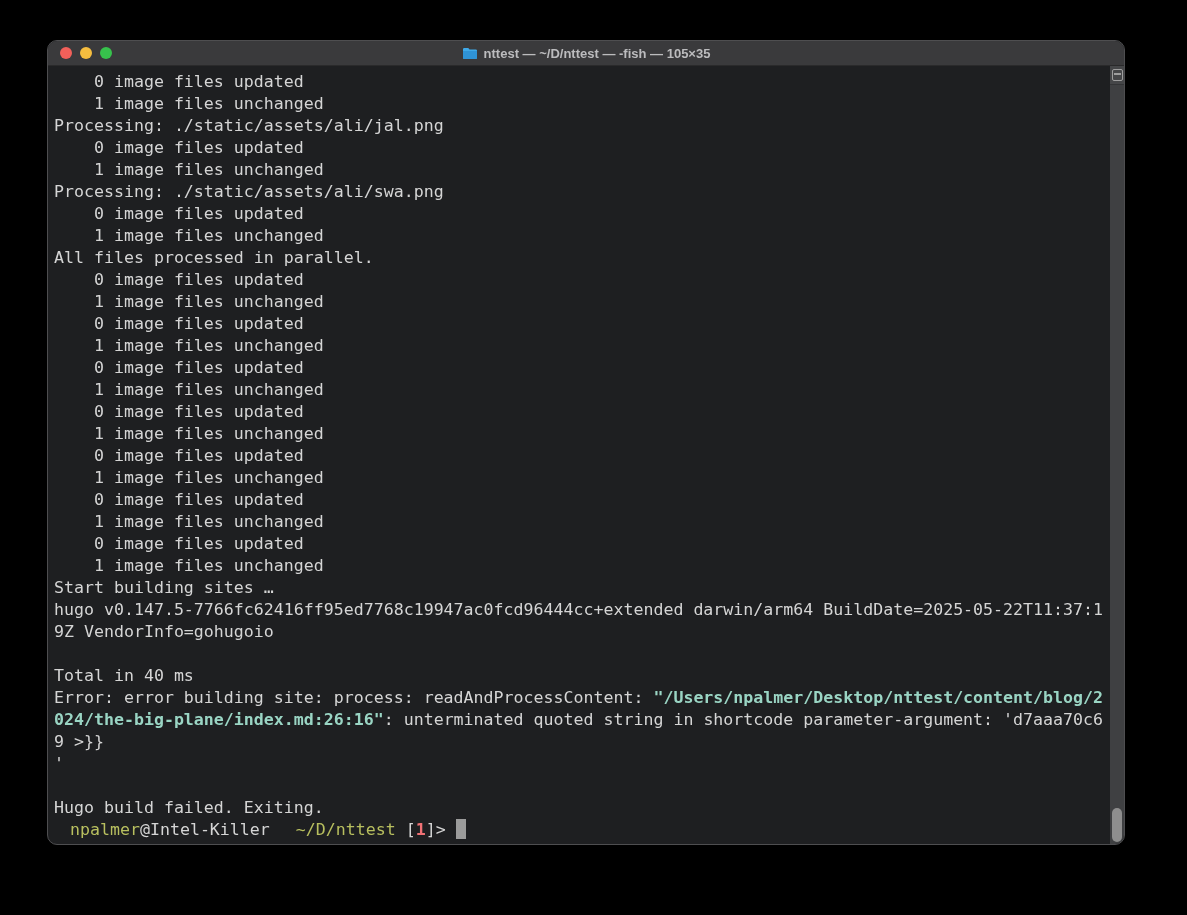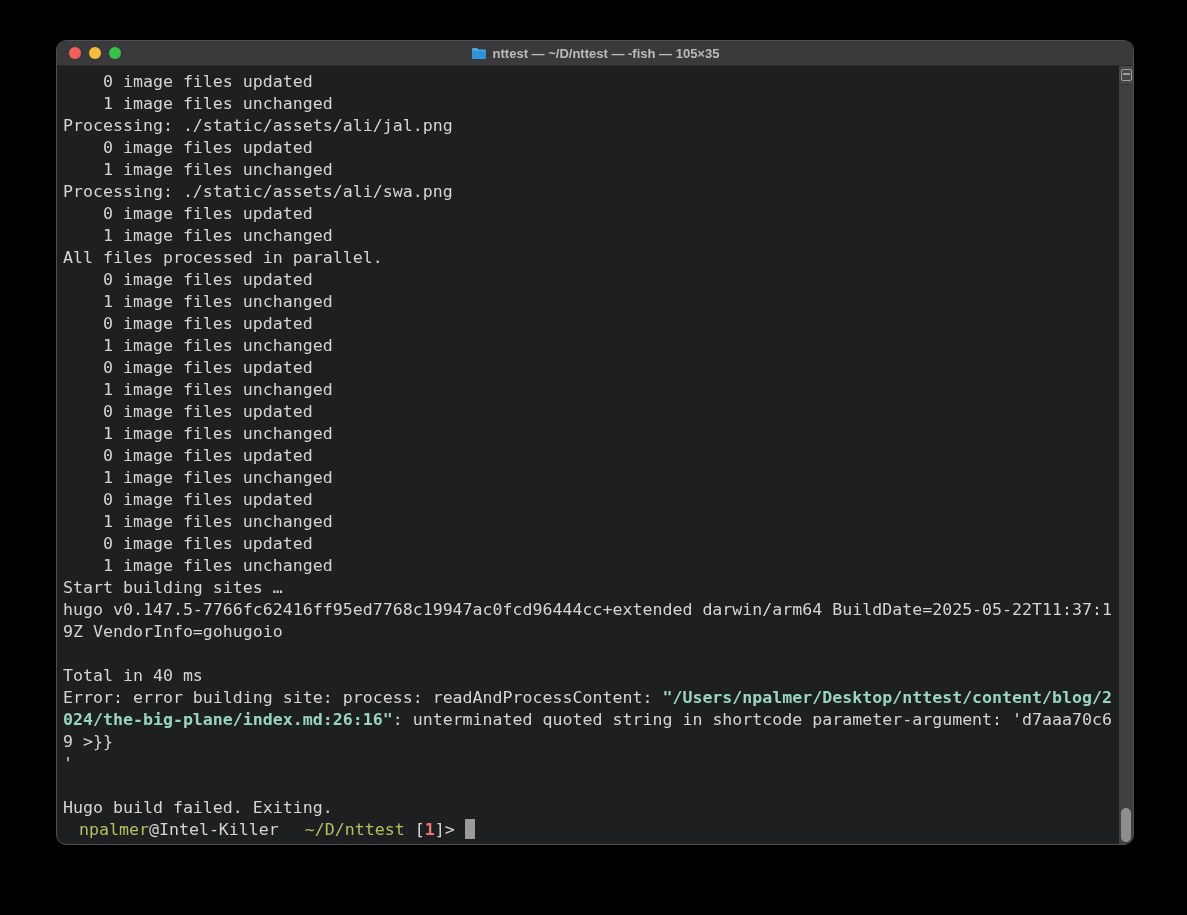--- a/index.html
+++ b/index.html
@@ -1,21 +1,21 @@
 <!DOCTYPE html>
 <html><head>
 <meta charset="utf-8">
 <style>
   html,body{margin:0;padding:0;}
   body{
     width:1187px;height:915px;background:#000;position:relative;overflow:hidden;
     font-family:"Liberation Sans",sans-serif;
   }
   .window{
-    position:absolute;left:56px;top:40px;width:1078px;height:805px;
+    position:absolute;left:47px;top:40px;width:1078px;height:805px;
     background:var(--term-bg,#1e1f21);
     border:1px solid #4e4e50;border-radius:10px;overflow:hidden;
     box-shadow:0 22px 60px rgba(0,0,0,.75);
     box-sizing:border-box;
   }
   .titlebar{
     height:24px;background:#3a3a3c;display:flex;align-items:center;
     position:relative;border-bottom:1px solid #2a2a2b;
   }
   .lights{display:flex;gap:8px;margin-left:12px;}

